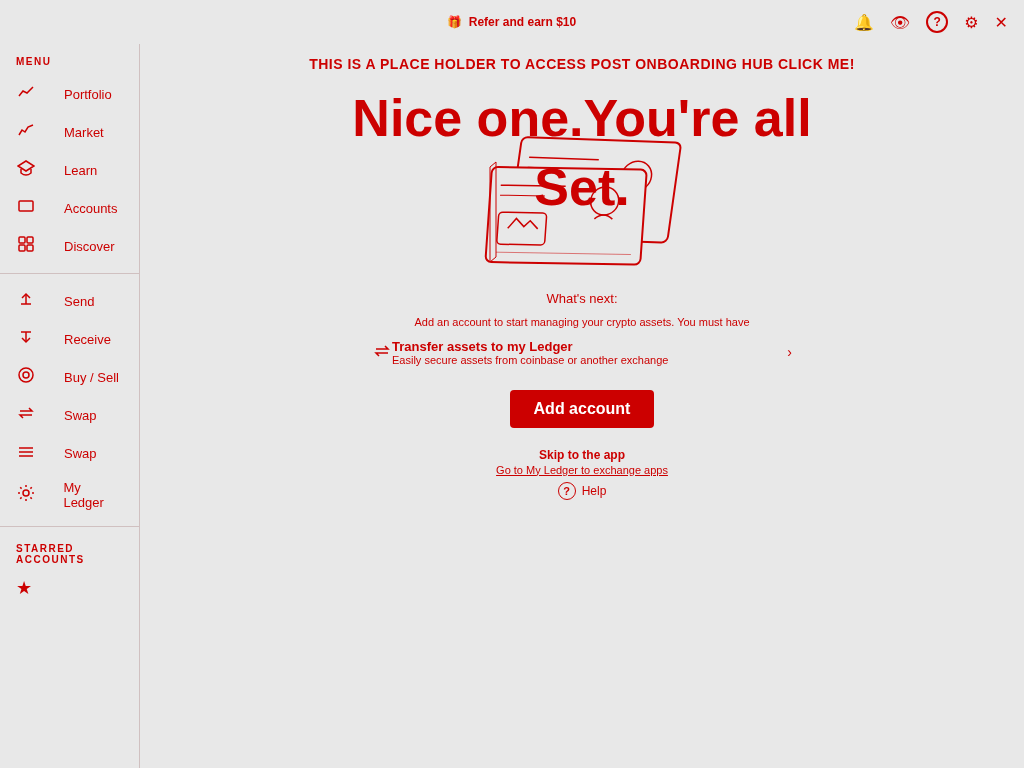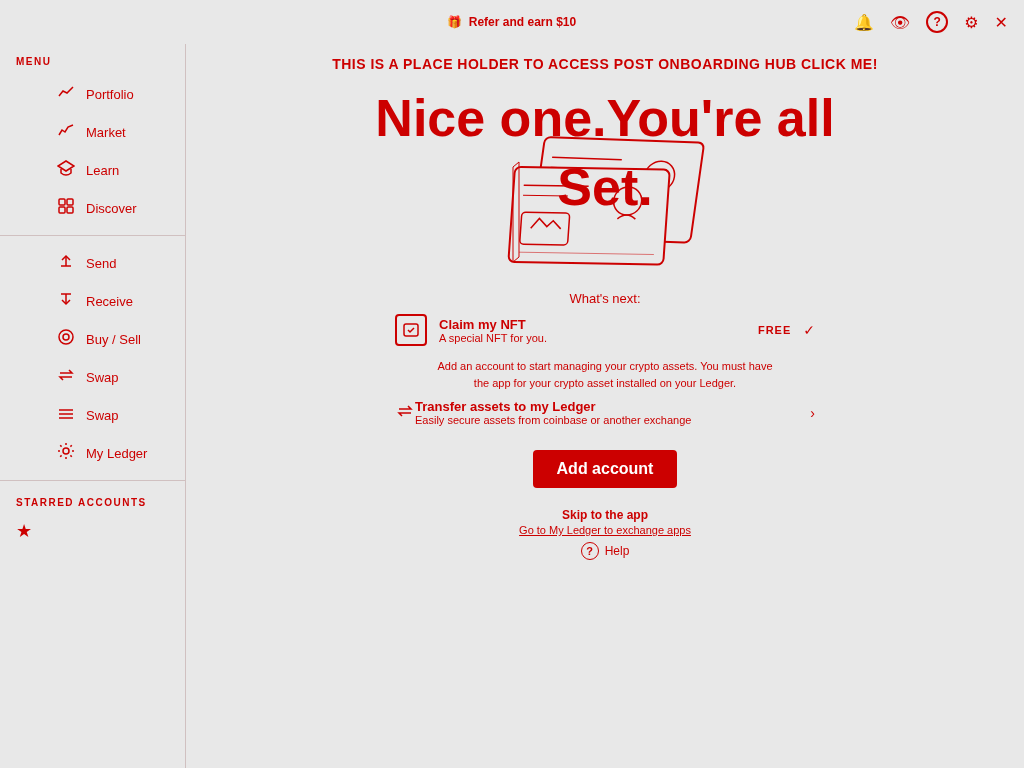--- a/index.html
+++ b/index.html
@@ -43,42 +43,41 @@
     }
 
     
     .layout {
       display: flex;
       height: calc(768px - 44px);
     }
 
     
     .sidebar {
-      width: 186px;
+      width: 140px;
       padding: 12px 0;
       border-right: 1px solid #d0c0c0;
       display: flex;
       flex-direction: column;
     }
     .sidebar-menu-label {
       font-size: 10px;
       font-weight: bold;
       letter-spacing: 1.5px;
       color: #cc0000;
       padding: 0 16px 8px;
     }
     .sidebar-item {
       display: flex;
       align-items: center;
-      gap: 10px;
+      gap: 28px;
       padding: 8px 16px;
       cursor: pointer;
       color: #cc0000;
       font-size: 13px;
-      margin-left: 40px;
     }
     .sidebar-icon {
       font-size: 16px;
       width: 20px;
       text-align: center;
     }
     .sidebar-divider {
       margin: 8px 0;
       border: none;
       border-top: 1px solid #d0c0c0;
@@ -324,20 +323,28 @@
     <div class="sidebar-item">
       <span class="sidebar-icon">
         <svg width="18" height="18" viewBox="0 0 18 18" fill="none" stroke="#cc0000" stroke-width="1.5">
           <polygon points="9,2 17,7 9,12 1,7"></polygon>
           <path d="M4,10v4c0,0 2.5,2 5,2s5-2,5-2v-4"></path>
         </svg>
       </span>
       <span>Learn</span>
     </div>
 
+    <div class="sidebar-item">
+      <span class="sidebar-icon">
+        <svg width="18" height="18" viewBox="0 0 18 18" fill="none" stroke="#cc0000" stroke-width="1.5">
+          <rect x="2" y="4" width="14" height="10" rx="1"></rect>
+        </svg>
+      </span>
+      <span>Accounts</span>
+    </div>
 
     <div class="sidebar-item">
       <span class="sidebar-icon">
         <svg width="18" height="18" viewBox="0 0 18 18" fill="none" stroke="#cc0000" stroke-width="1.5">
           <rect x="2" y="2" width="6" height="6" rx="1"></rect>
           <rect x="10" y="2" width="6" height="6" rx="1"></rect>
           <rect x="2" y="10" width="6" height="6" rx="1"></rect>
           <rect x="10" y="10" width="6" height="6" rx="1"></rect>
         </svg>
       </span>
@@ -447,38 +454,23 @@
           <g transform="translate(48,40)">
             <path d="M0,0 L0,95 L6,90 L6,-5 Z" stroke="#cc0000" stroke-width="1" fill="none"></path>
           </g>
         </svg>
         
         <div style="position:absolute;top:30px;left:0;right:0;text-align:center;font-size:52px;font-weight:bold;color:#cc0000;z-index:3;">Set.</div>
       </div>
 
       <div class="whats-next-label">What's next:</div>
 
-      <div class="nft-row">
-        <div class="nft-row-icon">
-          <svg width="18" height="18" viewBox="0 0 18 18" fill="none" stroke="#cc0000" stroke-width="1.5">
-            <rect x="2" y="3" width="14" height="12" rx="2"></rect>
-            <path d="M6,9 l2,2 4,-4"></path>
-          </svg>
-        </div>
-        <div class="nft-row-text">
-          <div class="nft-row-title">Claim my NFT</div>
-          <div class="nft-row-subtitle">A special NFT for you.</div>
-        </div>
-        <div class="nft-row-badge">FREE</div>
-        <div class="nft-row-check">✓</div>
-      </div>
 
       <div class="add-account-section">
         <div class="add-account-desc">Add an account to start managing your crypto assets. You must have</div>
-        <div class="add-account-desc">the app for your crypto asset installed on your Ledger.</div>
       </div>
 
       <div class="transfer-row">
         <div class="transfer-row-icon">
           <svg width="20" height="20" viewBox="0 0 20 20" fill="none" stroke="#cc0000" stroke-width="1.5">
             <path d="M4,8 h12 l-3,-3 M16,12 H4 l3,3"></path>
           </svg>
         </div>
         <div class="transfer-row-content">
           <div class="transfer-row-title">Transfer assets to my Ledger</div>

